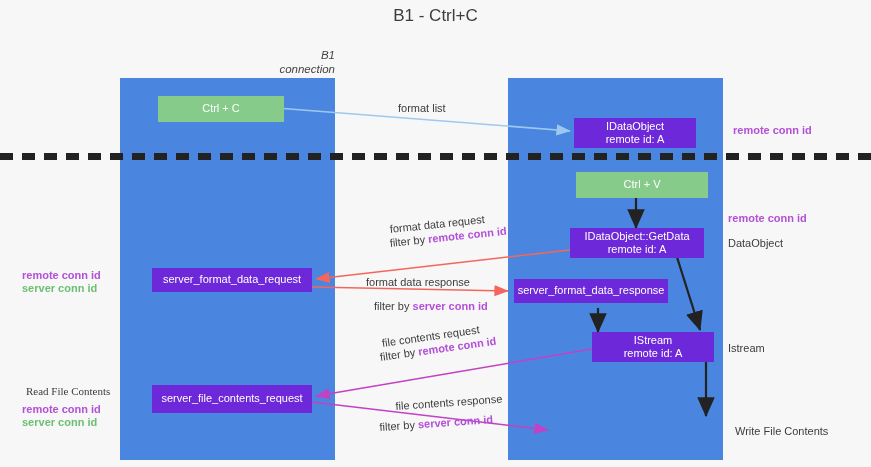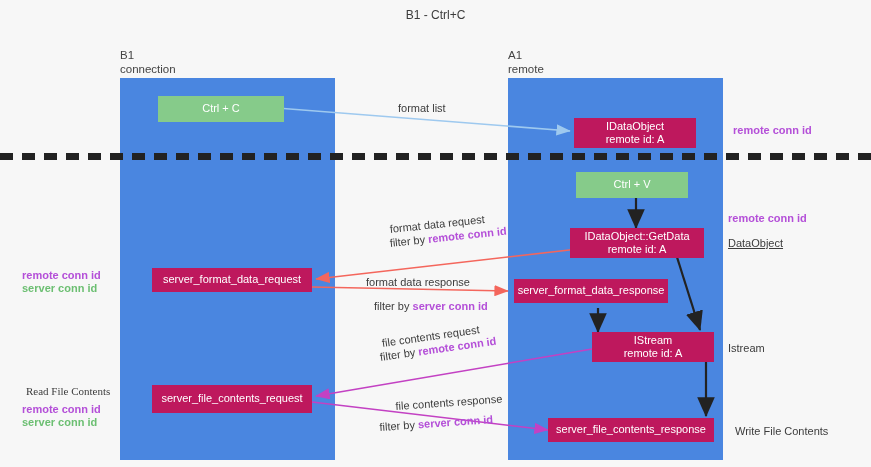--- a/index.html
+++ b/index.html
@@ -9,26 +9,26 @@
     font-family:"Liberation Sans", sans-serif;
     color:#3c3c3c;
     overflow:hidden;
     position:relative;
   }
   #stage{position:absolute;left:0;top:0;width:871px;height:467px;}
 
   
   .title{
     position:absolute;left:0;top:6px;width:871px;
-    text-align:center;font-size:12px;line-height:19px;color:#3c3c3c;
+    text-align:center;font-size:17px;line-height:19px;color:#3c3c3c;
   }
 
   
   .col-head{
-    position:absolute;text-align:left;font-size:11.5px;line-height:14px;color:#444;
+    position:absolute;text-align:right;font-size:11.5px;line-height:14px;color:#444;font-style:italic;
   }
   .col-head .l2{display:block;}
 
   
   .lane{position:absolute;background:#4a86e0;}
   #lane-b1{left:120px;top:78px;width:215px;height:382px;}
   #lane-a1{left:508px;top:78px;width:215px;height:382px;}
 
   
   .divider{
@@ -37,21 +37,21 @@
   }
 
   
   .box{
     position:absolute;box-sizing:border-box;
     display:flex;flex-direction:column;align-items:center;justify-content:center;
     font-size:11px;line-height:13.5px;color:#fff;text-align:right;
     padding:2px 4px;
   }
   .box.green{background:#86cb8a;}
-  .box.orange{background:#be185d;}
+  .box.orange{background:#6d28d9;}
   .box .sub{display:block;}
 
   
   .lbl{position:absolute;font-size:11px;line-height:14px;color:#3c3c3c;white-space:nowrap;}
   .purple{color:#b44fd8;font-weight:bold;}
   .green-t{color:#6cbf72;font-weight:bold;}
   .rot{transform-origin:left top;}
 
   
   svg#arrows{position:absolute;left:0;top:0;width:871px;height:467px;pointer-events:none;}
@@ -61,24 +61,20 @@
 
 <div id="stage">
 
   <div class="title">
     <div>B1 - Ctrl+C</div>
   </div>
 
   <div class="col-head" style="left:120px;top:48px;width:215px;">
     <span>B1</span>
     <span class="l2">connection</span>
-  </div>
-  <div class="col-head" style="left:508px;top:48px;width:215px;">
-    <span>A1</span>
-    <span class="l2">remote</span>
   </div>
 
   <div class="lane" id="lane-b1"></div>
   <div class="lane" id="lane-a1"></div>
 
   <svg id="arrows" viewBox="0 0 871 467">
     <defs>
       <marker id="ah-blue" markerWidth="9" markerHeight="7" refX="8.5" refY="3.5" orient="auto">
         <polygon points="0 0, 9 3.5, 0 7" fill="#9ec9ef"></polygon>
       </marker>
@@ -116,21 +112,21 @@
 
   <div class="box green" style="left:158px;top:96px;width:126px;height:26px;">
     <span>Ctrl + C</span>
   </div>
 
   <div class="box orange" style="left:574px;top:118px;width:122px;height:30px;">
     <span>IDataObject</span>
     <span class="sub">remote id: A</span>
   </div>
 
-  <div class="box green" style="left:576px;top:172px;width:112px;height:26px;">
+  <div class="box green" style="left:576px;top:172px;width:132px;height:26px;">
     <span>Ctrl + V</span>
   </div>
 
   <div class="box orange" style="left:570px;top:228px;width:134px;height:30px;">
     <span>IDataObject::GetData</span>
     <span class="sub">remote id: A</span>
   </div>
 
   <div class="box orange" style="left:152px;top:268px;width:160px;height:24px;">
     <span>server_format_data_request</span>
@@ -142,23 +138,20 @@
 
   <div class="box orange" style="left:592px;top:332px;width:122px;height:30px;">
     <span>IStream</span>
     <span class="sub">remote id: A</span>
   </div>
 
   <div class="box orange" style="left:152px;top:385px;width:160px;height:28px;">
     <span>server_file_contents_request</span>
   </div>
 
-  <div class="box orange" style="left:548px;top:418px;width:166px;height:24px;">
-    <span>server_file_contents_response</span>
-  </div>
 
   <div class="lbl" style="left:398px;top:101px;">format list</div>
 
   <div class="lbl rot" style="left:389px;top:222px;transform:rotate(-6deg);">format data request</div>
   <div class="lbl rot" style="left:389px;top:236px;transform:rotate(-6deg);">
     <span>filter by </span><span class="purple">remote conn id</span>
   </div>
 
   <div class="lbl" style="left:366px;top:275px;">format data response</div>
   <div class="lbl" style="left:374px;top:299px;">
@@ -171,21 +164,21 @@
   </div>
 
   <div class="lbl rot" style="left:395px;top:399px;transform:rotate(-4deg);">file contents response</div>
   <div class="lbl rot" style="left:379px;top:420px;transform:rotate(-4deg);">
     <span>filter by </span><span class="purple">server conn id</span>
   </div>
 
   <div class="lbl purple" style="left:733px;top:123px;">remote conn id</div>
 
   <div class="lbl purple" style="left:728px;top:211px;">remote conn id</div>
-  <div class="lbl" style="left:728px;top:236px;text-decoration:underline;">DataObject</div>
+  <div class="lbl" style="left:728px;top:236px;">DataObject</div>
 
   <div class="lbl" style="left:728px;top:341px;">Istream</div>
 
   <div class="lbl" style="left:735px;top:424px;">Write File Contents</div>
 
   <div class="lbl purple" style="left:22px;top:268px;">remote conn id</div>
   <div class="lbl green-t" style="left:22px;top:281px;">server conn id</div>
 
   <div class="lbl" style="left:26px;top:384px;font-family:Liberation Serif, serif;">Read File Contents</div>
   <div class="lbl purple" style="left:22px;top:402px;">remote conn id</div>

